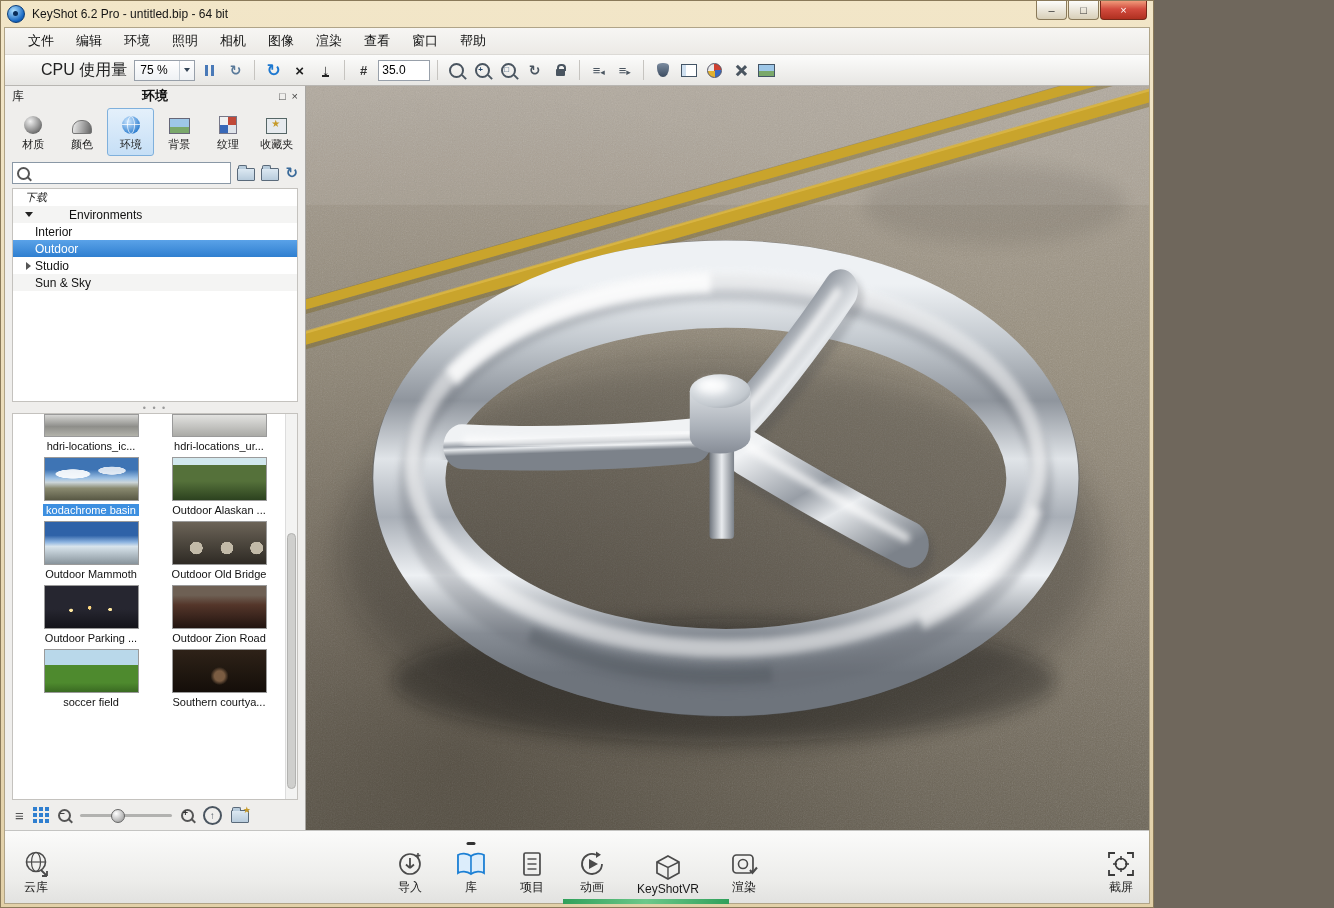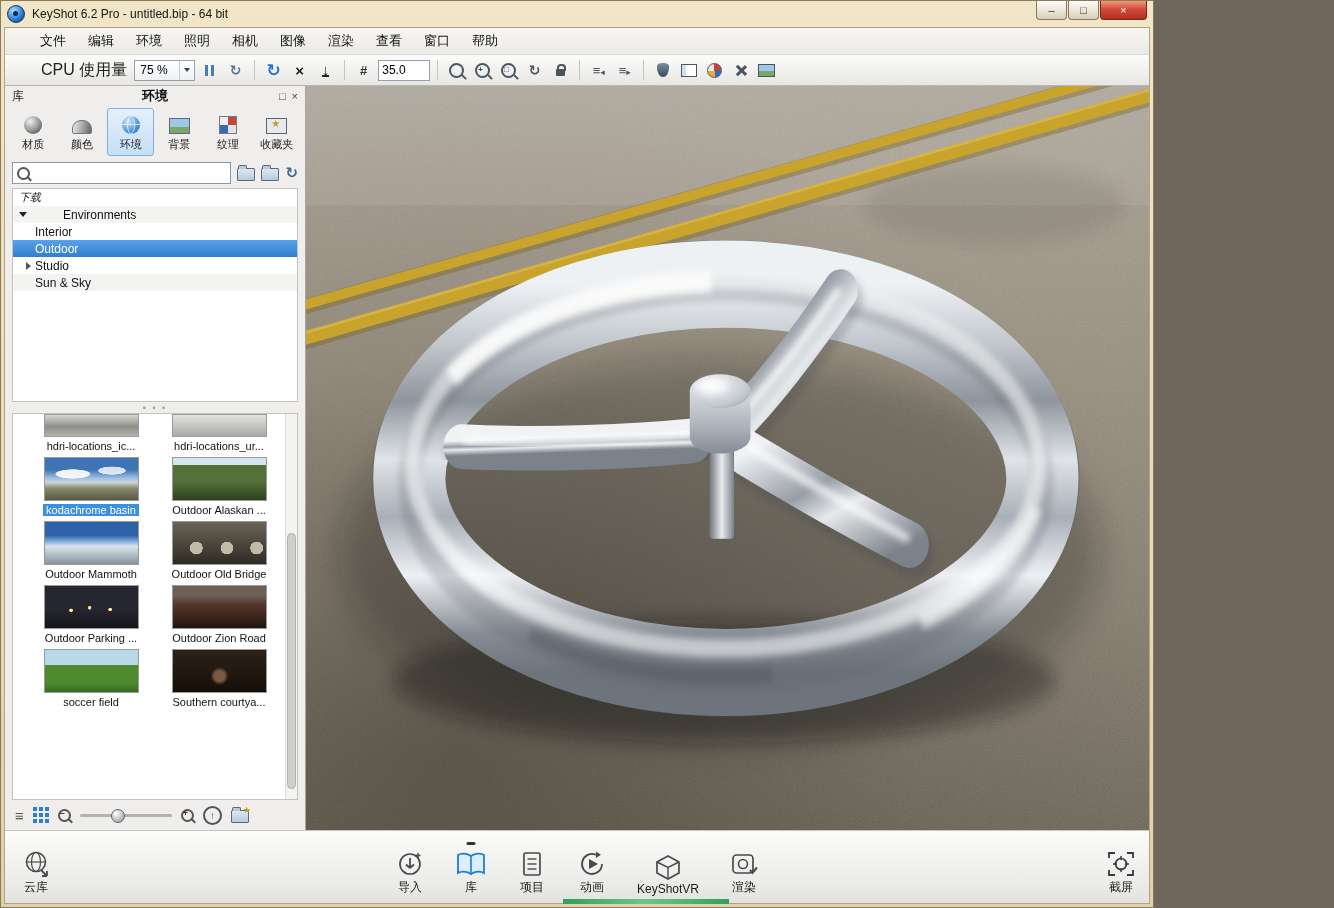--- a/index.html
+++ b/index.html
@@ -8,21 +8,21 @@
   .titlebar{height:26px;display:flex;align-items:center;padding:0 6px;position:relative;}
   .app-icon{width:16px;height:16px;border-radius:50%;background:radial-gradient(circle at 35% 30%,#aee0ff,#1565c0 70%,#0a3c78);border:1px solid #0a3c78;position:relative;}
   .app-icon::after{content:"";position:absolute;left:5px;top:5px;width:5px;height:5px;border-radius:50%;background:#0a2c58;}
   .title-text{margin-left:7px;color:#151515;font-size:12px;}
   .win-controls{position:absolute;right:6px;top:0;display:flex;}
   .win-btn{width:29px;height:18px;border:1px solid #8a7a5a;border-top:none;border-radius:0 0 4px 4px;background:linear-gradient(#fdfdfb,#d8cfb8);display:flex;align-items:center;justify-content:center;font-size:11px;color:#333;margin-left:1px;}
   .win-btn.close{width:45px;background:linear-gradient(#f09a7a,#d24b3e 45%,#b03020);color:#fff;border-color:#77281a;}
   
   .client{position:absolute;left:3px;right:3px;top:26px;bottom:3px;background:#f0efed;display:flex;flex-direction:column;border:1px solid #b0a488;}
   
-  .menubar{height:26px;background:linear-gradient(#f7f6f4,#eceae6);display:flex;align-items:center;padding-left:24px;border-bottom:1px solid #dcdad6;}
+  .menubar{height:26px;background:linear-gradient(#f7f6f4,#eceae6);display:flex;align-items:center;padding-left:12px;border-bottom:1px solid #dcdad6;}
   .menu-item{padding:4px 11px;color:#111;font-size:13px;cursor:default;}
   
   .toolbar{height:30px;background:linear-gradient(#fcfcfb,#e7e6e3);border-bottom:1px solid #b8b6b2;display:flex;align-items:center;gap:3px;padding:0 8px;}
   .cpu-label{font-size:16px;color:#222;margin-right:4px;margin-left:28px;}
   .combo{width:54px;height:19px;border:1px solid #98a0aa;background:linear-gradient(#fff,#eef1f4);display:flex;align-items:center;font-size:12px;padding-left:5px;}
   .combo .arr{margin-left:auto;width:14px;height:100%;display:flex;align-items:center;justify-content:center;border-left:1px solid #c4ccd4;}
   .tri-down{width:0;height:0;border-left:3px solid transparent;border-right:3px solid transparent;border-top:4px solid #345;}
   .tsep{width:1px;height:20px;background:#c6c4c0;margin:0 4px;}
   .tbtn{min-width:23px;height:23px;display:flex;align-items:center;justify-content:center;border-radius:3px;color:#3a3a3a;font-size:14px;}
   .glyph-blue{color:#1e78d0;font-weight:bold;font-size:17px;}
@@ -63,21 +63,21 @@
   .ti-tex{width:16px;height:16px;background:conic-gradient(#c04838 0 25%,#dfe4ea 25% 50%,#3868b8 50% 75%,#f0f0f0 75%);border:1px solid #778;}
   .ti-fav{width:19px;height:14px;border:1px solid #566;background:#e6eaee;position:relative;}
   .ti-fav::after{content:"★";position:absolute;left:4px;top:-1px;font-size:10px;color:#c59a2a;}
   .search-row{display:flex;align-items:center;gap:6px;padding:3px 7px 4px 7px;}
   .search-box{flex:1;height:20px;border:1px solid #8a98a6;background:#fff;display:flex;align-items:center;padding:0 4px;gap:5px;}
   .search-box input{border:none;outline:none;flex:1;font-size:12px;font-family:"Liberation Sans",sans-serif;background:transparent;}
   .folder{width:16px;height:11px;border:1px solid #5a6a7a;background:linear-gradient(#dce8f2,#b8ccdc);border-radius:1px;position:relative;margin-top:3px;}
   .folder::before{content:"";position:absolute;top:-4px;left:0;width:7px;height:3px;background:#b8ccdc;border:1px solid #5a6a7a;border-bottom:none;border-radius:2px 2px 0 0;}
   .refresh-g{color:#3a6a9a;font-size:15px;font-weight:bold;}
   .tree{height:212px;background:#fff;border:1px solid #c4c2be;margin:0 7px;overflow:hidden;}
-  .tree-row{height:17px;display:flex;align-items:center;font-size:12px;color:#111;padding-left:6px;}
+  .tree-row{height:17px;display:flex;align-items:center;font-size:12px;color:#111;padding-left:12px;}
   .tree-row.alt{background:#f4f4f3;gap:32px;}
   .tree-row.selected{background:linear-gradient(#5aa2e8,#2f7fd0);color:#fff;}
   .tree-root{font-style:italic;font-size:11px;color:#222;}
   .exp-open{width:0;height:0;border-left:4px solid transparent;border-right:4px solid transparent;border-top:5px solid #222;margin-right:4px;}
   .exp-closed{width:0;height:0;border-top:4px solid transparent;border-bottom:4px solid transparent;border-left:5px solid #555;margin-right:4px;}
   .ind1{padding-left:22px;}
   .ind1e{padding-left:13px;}
   .splitter{height:11px;display:flex;align-items:center;justify-content:center;color:#9a9a9a;font-size:9px;letter-spacing:2px;}
   .thumbs{flex:1;background:#fff;border:1px solid #c4c2be;margin:0 7px;position:relative;overflow:hidden;min-height:0;padding-left:8px;}
   .thumb-grid{display:grid;grid-template-columns:1fr 1fr;padding:0 14px 0 6px;}

